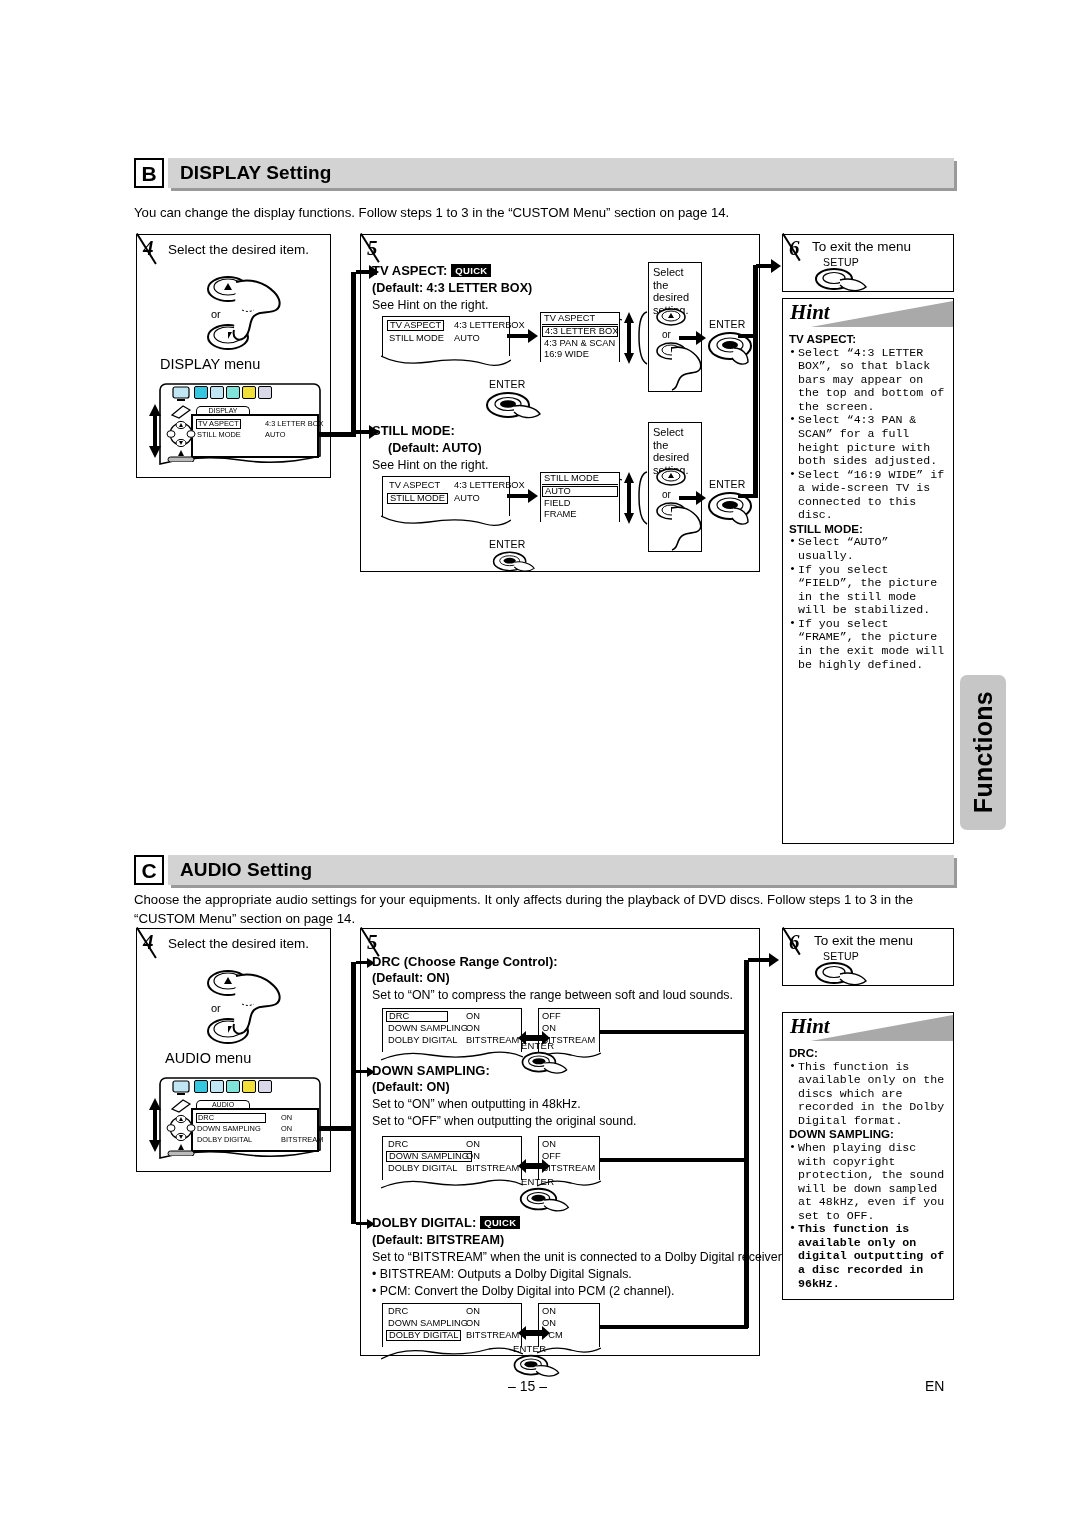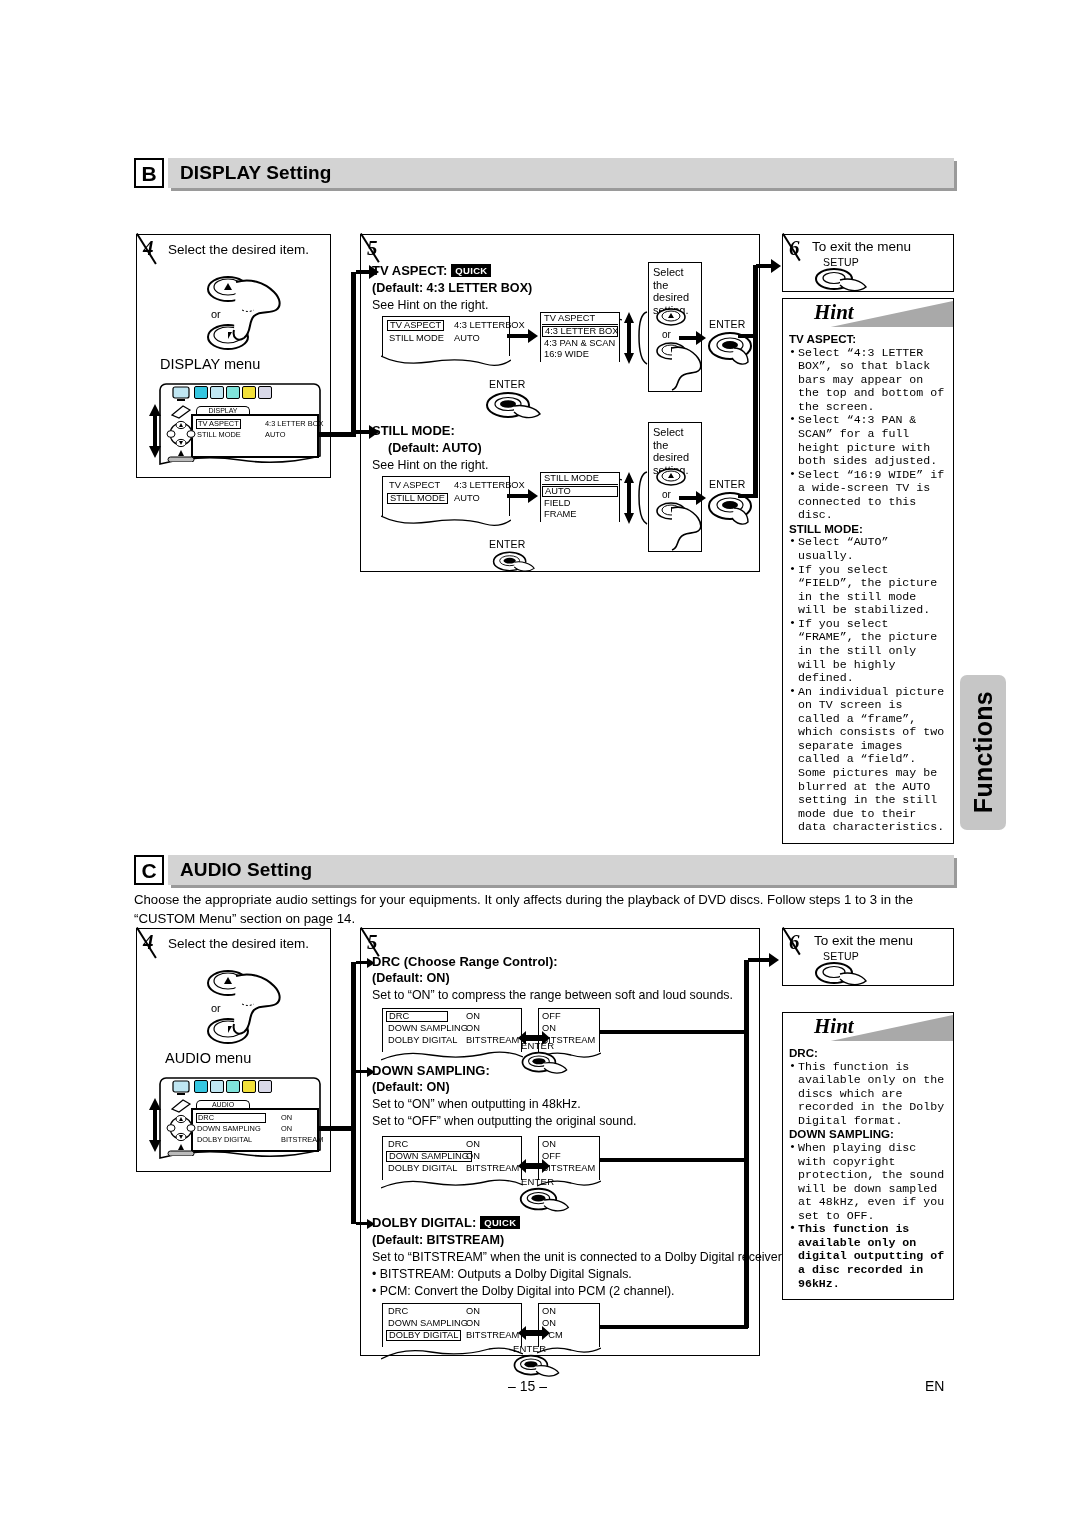--- a/index.html
+++ b/index.html
@@ -68,21 +68,21 @@
   .harrow:after{content:"";position:absolute;right:-9px;top:-5px;border-top:7px solid transparent;border-bottom:7px solid transparent;border-left:10px solid #000;}
   .harrow.thin{height:3px;}
   .harrow.thin:after{right:-7px;top:-3.5px;border-top:5px solid transparent;border-bottom:5px solid transparent;border-left:8px solid #000;}
   .connector{position:absolute;background:#000;}
 
   .enterlbl{position:absolute;font-size:10.5px;letter-spacing:.2px;}
   .setuplbl{position:absolute;font-size:10.5px;letter-spacing:.2px;}
 
   
   .hint{position:absolute;border:1.6px solid #000;box-sizing:border-box;background:#fff;}
-  .hint-ttlwrap{position:relative;height:30px;overflow:hidden;margin-left:24px;}
+  .hint-ttlwrap{position:relative;height:30px;overflow:hidden;}
   .hint-tri{position:absolute;right:0;top:0;width:100%;height:100%;}
   .hint-ttl{position:absolute;left:7px;top:1px;font-style:italic;font-weight:bold;font-size:21px;font-family:"Liberation Serif", serif;z-index:2;}
   .hint-body{padding:3px 6px 4px 6px;font-size:11.6px;line-height:1.17;}
   .hint-body .hh{font-weight:bold;}
   .hint-body ul{margin:0;padding:0;list-style:none;}
   .hint-body li{position:relative;padding-left:9px;margin-bottom:0px;font-family:Liberation Mono, monospace;}
   .hint-body li:before{content:"\2022";position:absolute;left:0;top:-1px;}
   .hint-body li.bold{font-weight:bold;}
 
   
@@ -115,20 +115,21 @@
 
 <div class="page">
 
   <div class="sec-head" style="left:134px;top:158px;width:820px;">
     <div class="sec-letter">B</div>
     <div class="sec-bar">
       <div class="sec-title">DISPLAY Setting</div>
     </div>
   </div>
 
+  <div class="intro" style="left:134px;top:203px;width:820px;">You can change the display functions. Follow steps 1 to 3 in the “CUSTOM Menu” section on page 14.</div>
 
   <div class="stepbox" style="left:136px;top:234px;width:195px;height:244px;"></div>
   <div class="stepnum" style="left:143px;top:236px;">4</div>
   <div class="slash" style="left:136px;top:234px;width:2px;height:36px;transform:rotate(-32deg);transform-origin:top left;"></div>
   <div class="steplabel" style="left:168px;top:242px;">Select the desired item.</div>
 
   <svg class="key" style="left:200px;top:272px;" width="60" height="34" viewBox="0 0 60 34">
     <ellipse cx="28" cy="17" rx="20" ry="12" fill="#fff" stroke="#000" stroke-width="2"></ellipse>
     <ellipse cx="28" cy="15" rx="14" ry="8" fill="#fff" stroke="#000" stroke-width="1.2"></ellipse>
     <polygon points="28,11 32,18 24,18" fill="#000"></polygon>
@@ -366,22 +367,21 @@
       <div class="hh">TV ASPECT:</div>
       <ul>
         <li>Select “4:3 LETTER BOX”, so that black bars may appear on the top and bottom of the screen.</li>
         <li>Select “4:3 PAN &amp; SCAN” for a full height picture with both sides adjusted.</li>
         <li>Select “16:9 WIDE” if a wide-screen TV is connected to this disc.</li>
       </ul>
       <div class="hh">STILL MODE:</div>
       <ul>
         <li>Select “AUTO” usually.</li>
         <li>If you select “FIELD”, the picture in the still mode will be stabilized.</li>
-        <li>If you select “FRAME”, the picture in the still only will be highly defined.</li>
-        <li>An individual picture on TV screen is called a “frame”, which consists of two separate images called a “field”. Some pictures may be blurred at the AUTO setting in the still mode due to their data characteristics.</li>
+        <li>If you select “FRAME”, the picture in the exit mode will be highly defined.</li>
       </ul>
     </div>
   </div>
 
   <div class="sidetab" style="left:960px;top:675px;width:46px;height:155px;">
     <span>Functions</span>
   </div>
 
   <div class="sec-head" style="left:134px;top:855px;width:820px;">
     <div class="sec-letter">C</div>

